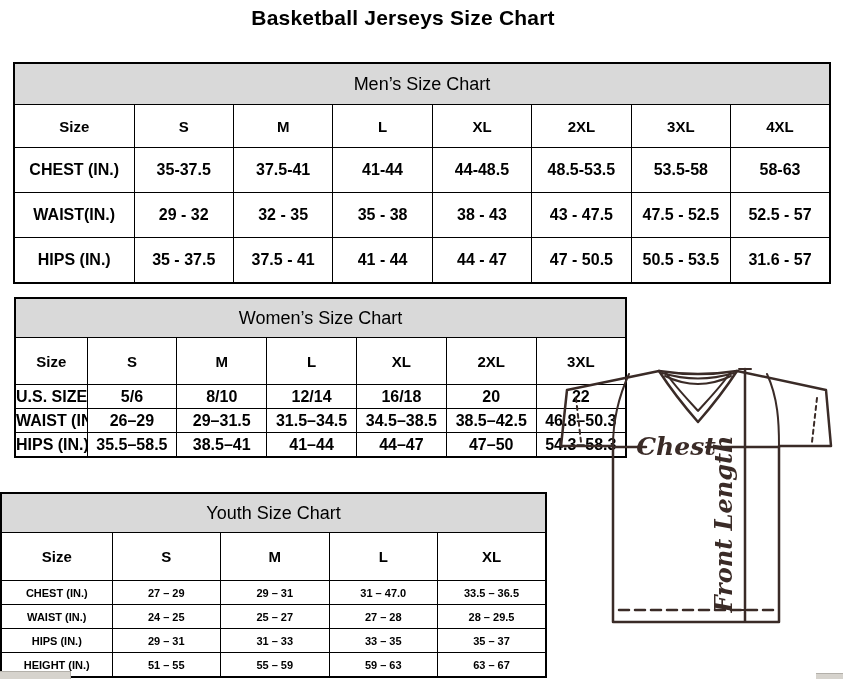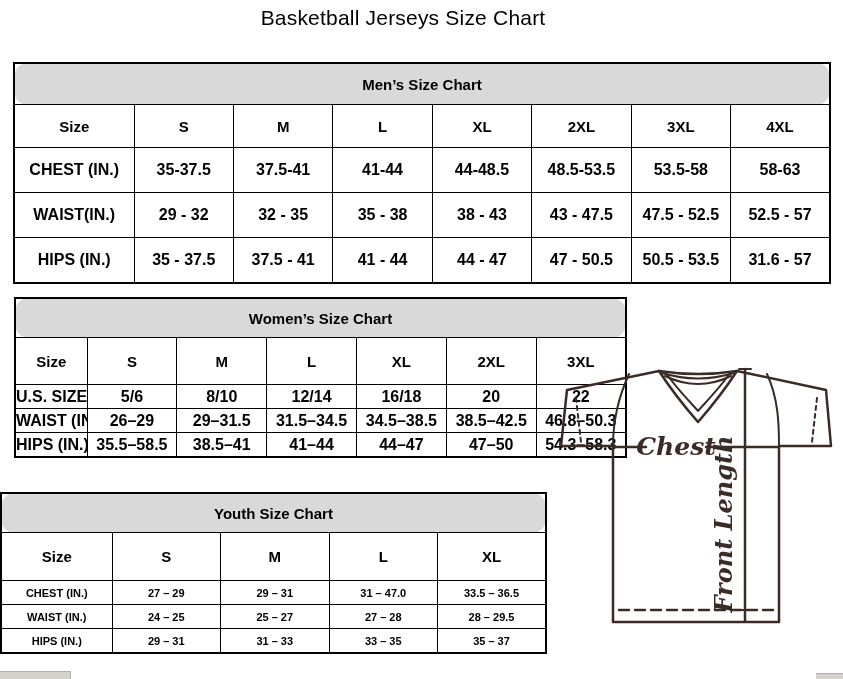--- a/index.html
+++ b/index.html
@@ -2,31 +2,31 @@
 <html><head>
 <meta charset="utf-8">
 <style>
   html,body { margin:0; padding:0; }
   body {
     width:843px; height:679px; background:#ffffff; position:relative;
     font-family:"Liberation Sans", sans-serif; color:#000; overflow:hidden;
   }
   .page-title {
     position:absolute; top:6px; left:0; width:806px; text-align:center;
-    font-size:21px; font-weight:normal; letter-spacing:0.2px;
+    font-size:21px; font-weight:bold; letter-spacing:0.2px;
   }
   table.size-table {
     position:absolute; border-collapse:collapse; table-layout:fixed;
     background:#fff; border:2px solid #000;
   }
   table.size-table th, table.size-table td {
     border:1.5px solid #000; padding:0; text-align:center; vertical-align:middle;
     overflow:hidden; white-space:nowrap;
   }
-  .chart-title-cell { background:#d9d9d9; font-weight:bold; font-size:15px;border-radius:14px; }
+  .chart-title-cell { background:#d9d9d9; font-weight:normal; font-size:18px; }
   
   .men { left:13px; top:62px; width:818px; }
   .men .title-row td { height:40px; }
   .men .head-row th { height:42px; font-size:15px; font-weight:bold; }
   .men .data-row td { height:44px; font-size:16px; font-weight:bold; }
   .men .row-label { font-size:14px; }
   
   .women { left:14px; top:297px; width:613px; }
   .women .title-row td { height:38px; }
   .women .head-row th { height:46px; font-size:15px; font-weight:bold; }
@@ -201,20 +201,27 @@
     <td>25 – 27</td>
     <td>27 – 28</td>
     <td>28 – 29.5</td>
   </tr>
   <tr class="data-row">
     <td class="row-label">HIPS (IN.)</td>
     <td>29 – 31</td>
     <td>31 – 33</td>
     <td>33 – 35</td>
     <td>35 – 37</td>
+  </tr>
+  <tr class="data-row">
+    <td class="row-label">HEIGHT (IN.)</td>
+    <td>51 – 55</td>
+    <td>55 – 59</td>
+    <td>59 – 63</td>
+    <td>63 – 67</td>
   </tr>
 </tbody>
   </table>
 
 <div class="jersey-wrap">
   <svg viewBox="0 0 288 285" width="288" height="285" xmlns="http://www.w3.org/2000/svg">
     <g stroke="#3a2b27" stroke-width="2.5" fill="none" stroke-linejoin="round" stroke-linecap="round">
       <path d="M104,13 L12,32 L6,88 L58,88 L58,264 L224,264 L224,88 L276,88 L271,32 L182,13"></path>
       <path d="M104,13 Q143,19 182,13"></path>
       <path stroke-width="2" d="M107,15 Q143,26 179,15"></path>

